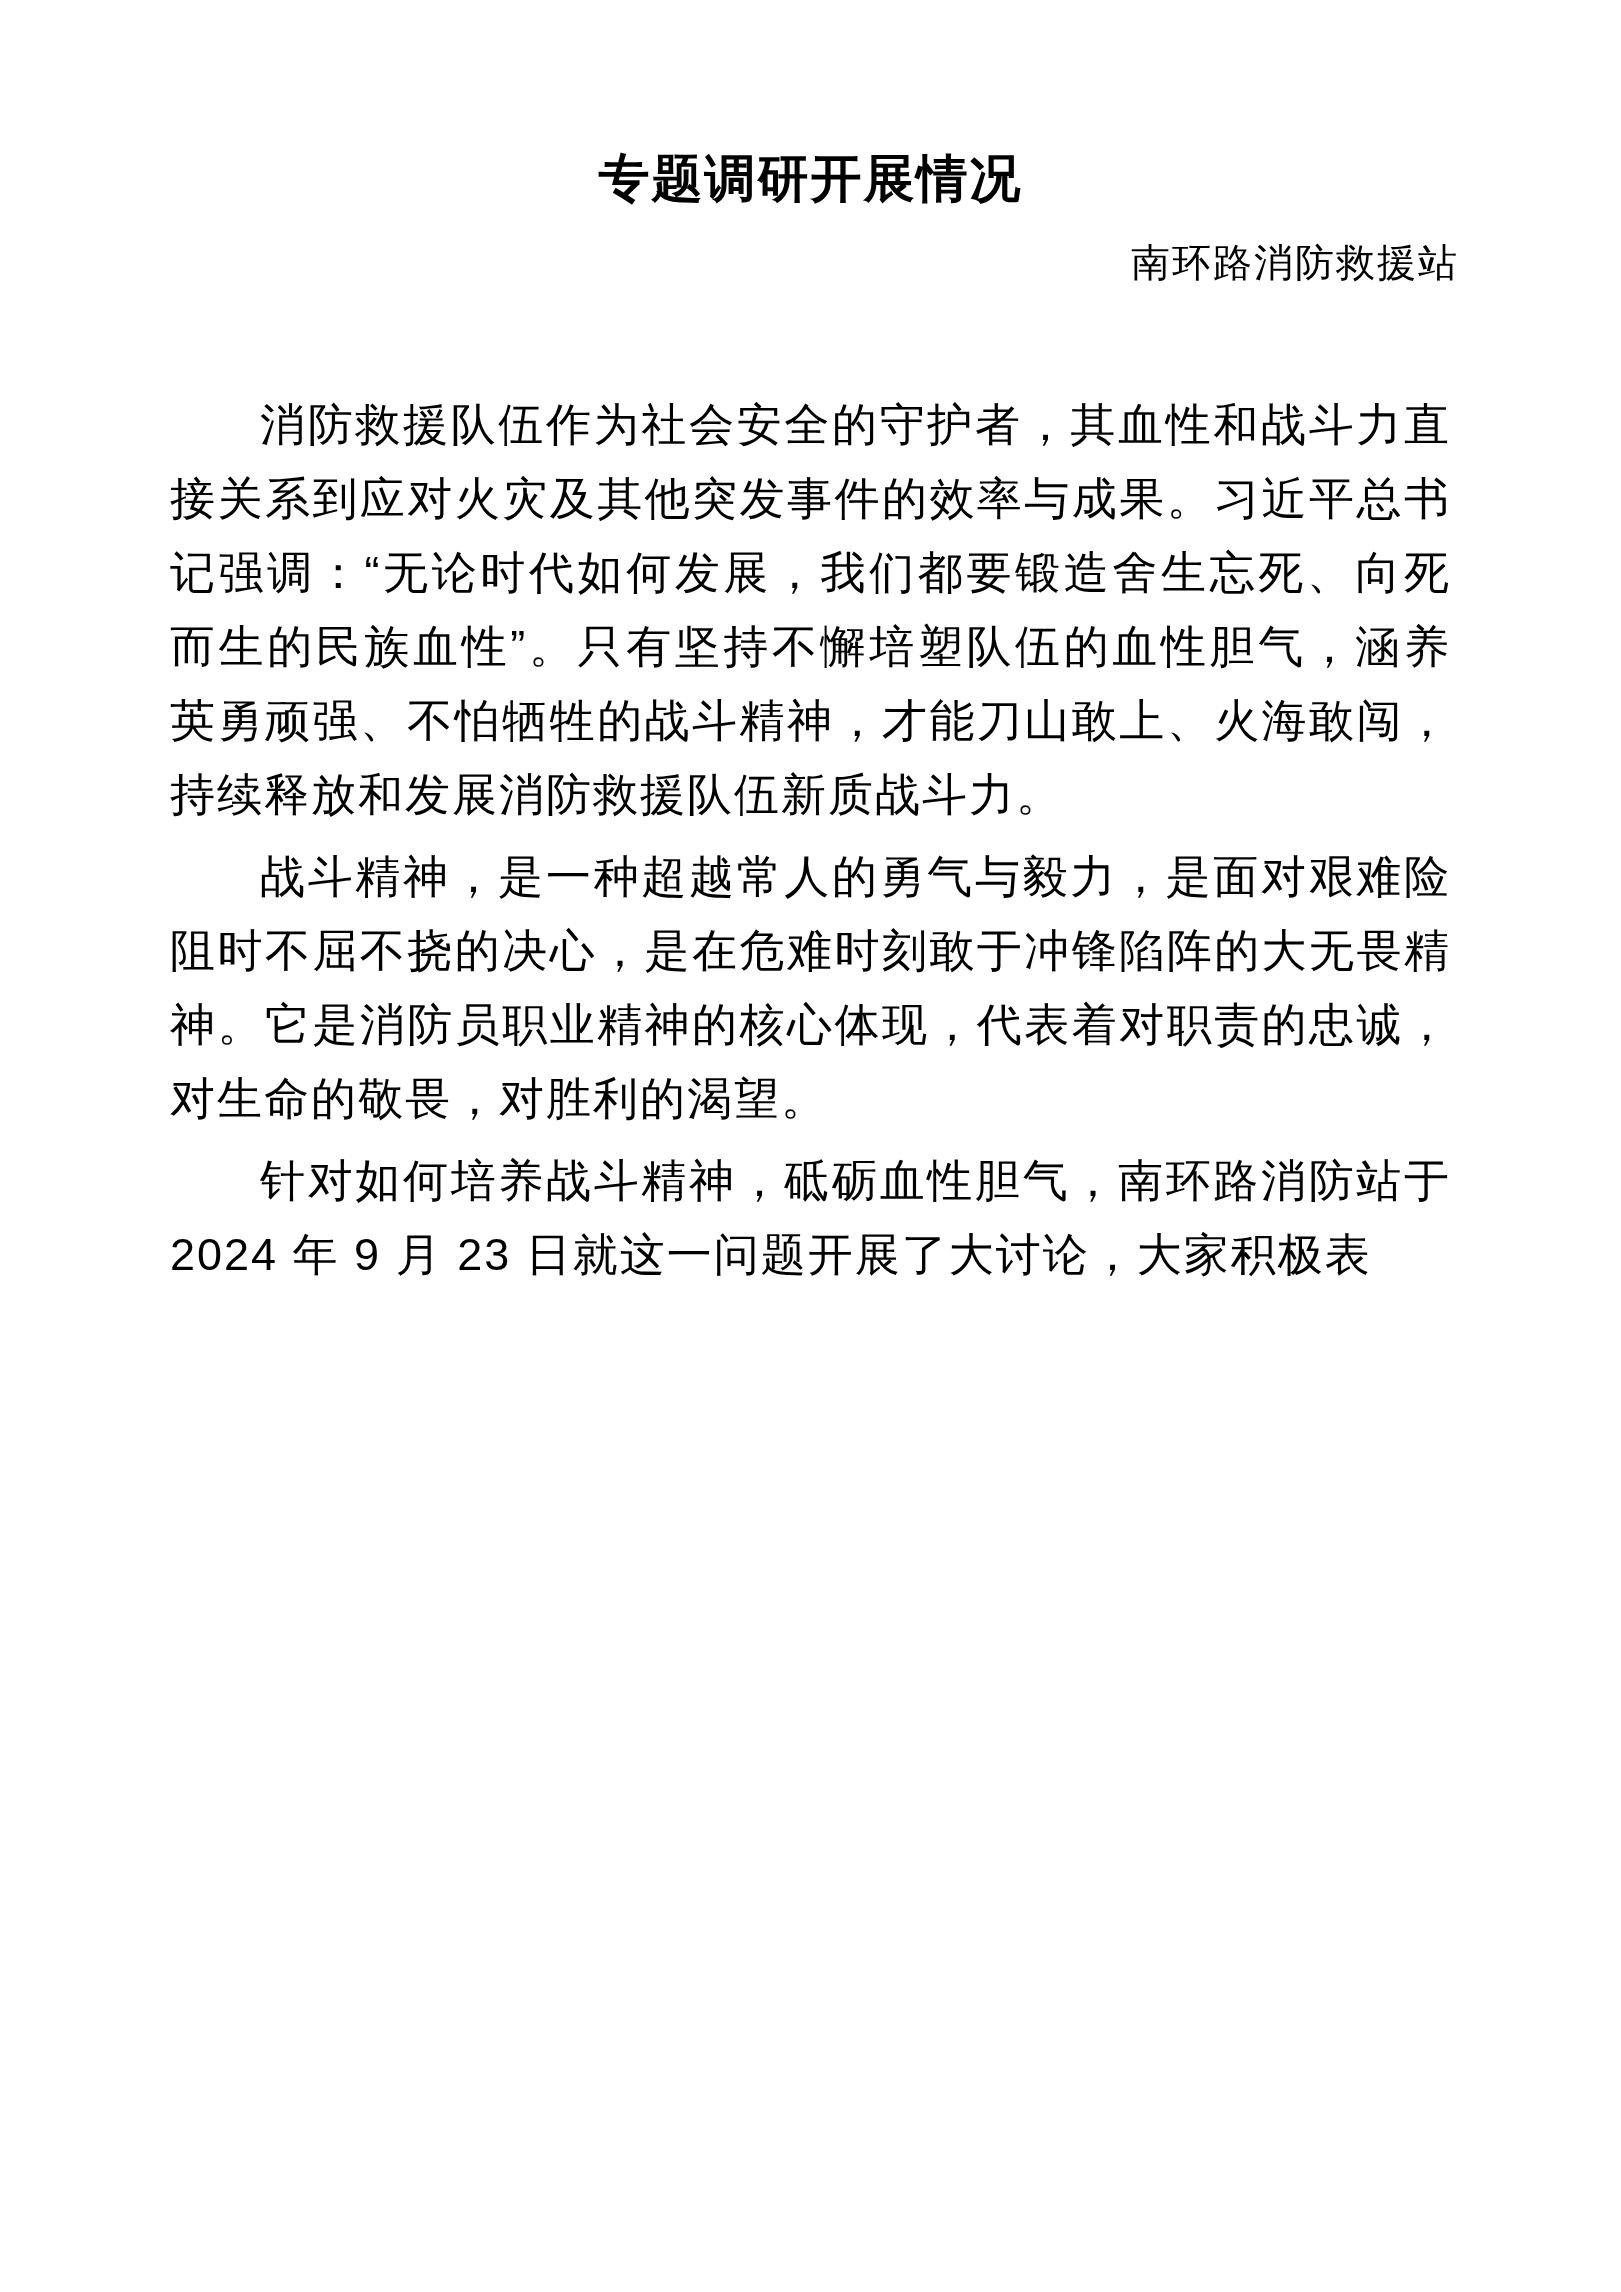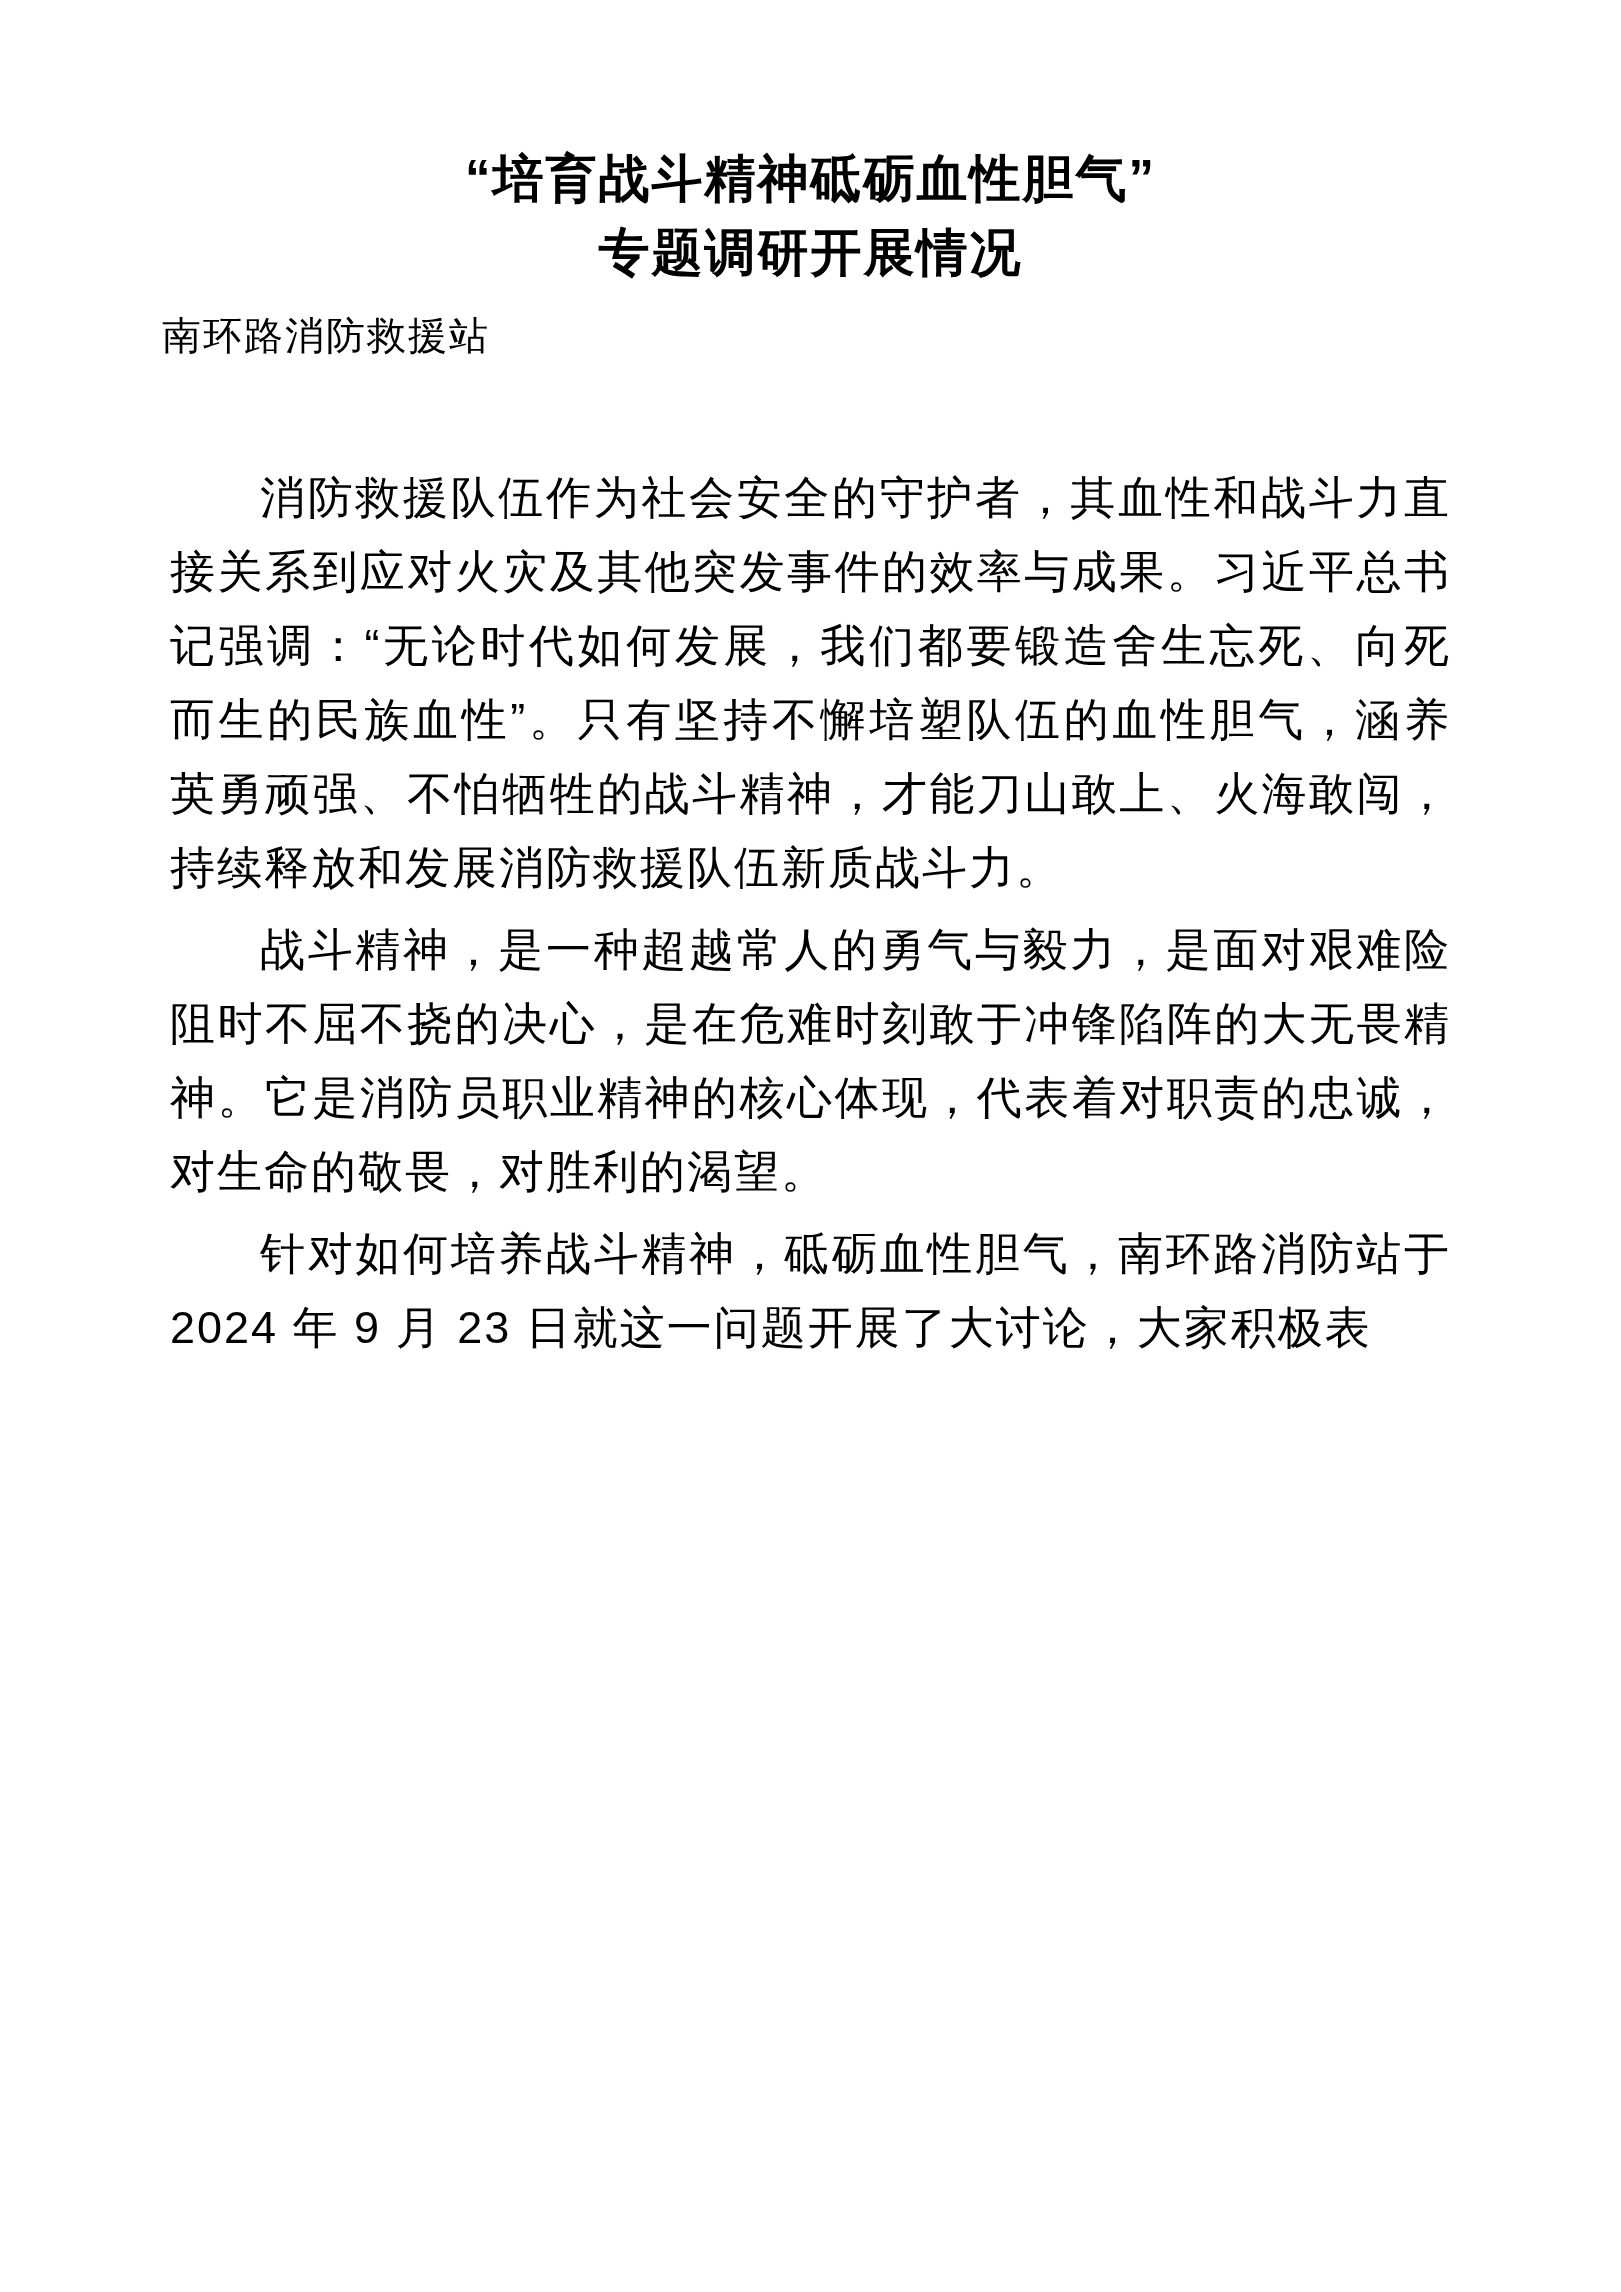--- a/index.html
+++ b/index.html
@@ -27,21 +27,21 @@
     font-size: 51px;
     font-weight: 700;
     line-height: 1.45;
     letter-spacing: 2px;
   }
   .title-line {
     display: block;
   }
   .doc-subtitle {
     margin-top: 19.6px;
-    text-align: left;
+    text-align: right;
     font-size: 39px;
     font-weight: 400;
     letter-spacing: 2px;
   }
   .doc-body {
     margin-top: 98px;
   }
   .para {
     margin: 8px;
     font-size: 45px;
@@ -54,21 +54,20 @@
   .section-heading {
     font-weight: 400;
   }
 </style>
 </head>
 <body>
 
 <div class="page">
 
   <h1 class="doc-title">
-    <span class="title-line">“培育战斗精神砥砺血性胆气”</span>
     <span class="title-line">专题调研开展情况</span>
   </h1>
 
   <div class="doc-subtitle">南环路消防救援站</div>
 
   <div class="doc-body">
     <p class="para">消防救援队伍作为社会安全的守护者，其血性和战斗力直接关系到应对火灾及其他突发事件的效率与成果。习近平总书记强调：“无论时代如何发展，我们都要锻造舍生忘死、向死而生的民族血性”。只有坚持不懈培塑队伍的血性胆气，涵养英勇顽强、不怕牺牲的战斗精神，才能刀山敢上、火海敢闯，持续释放和发展消防救援队伍新质战斗力。</p>
     <p class="para">战斗精神，是一种超越常人的勇气与毅力，是面对艰难险阻时不屈不挠的决心，是在危难时刻敢于冲锋陷阵的大无畏精神。它是消防员职业精神的核心体现，代表着对职责的忠诚，对生命的敬畏，对胜利的渴望。</p>
     <p class="para">针对如何培养战斗精神，砥砺血性胆气，南环路消防站于 2024 年 9 月 23 日就这一问题开展了大讨论，大家积极表</p>
   </div>

